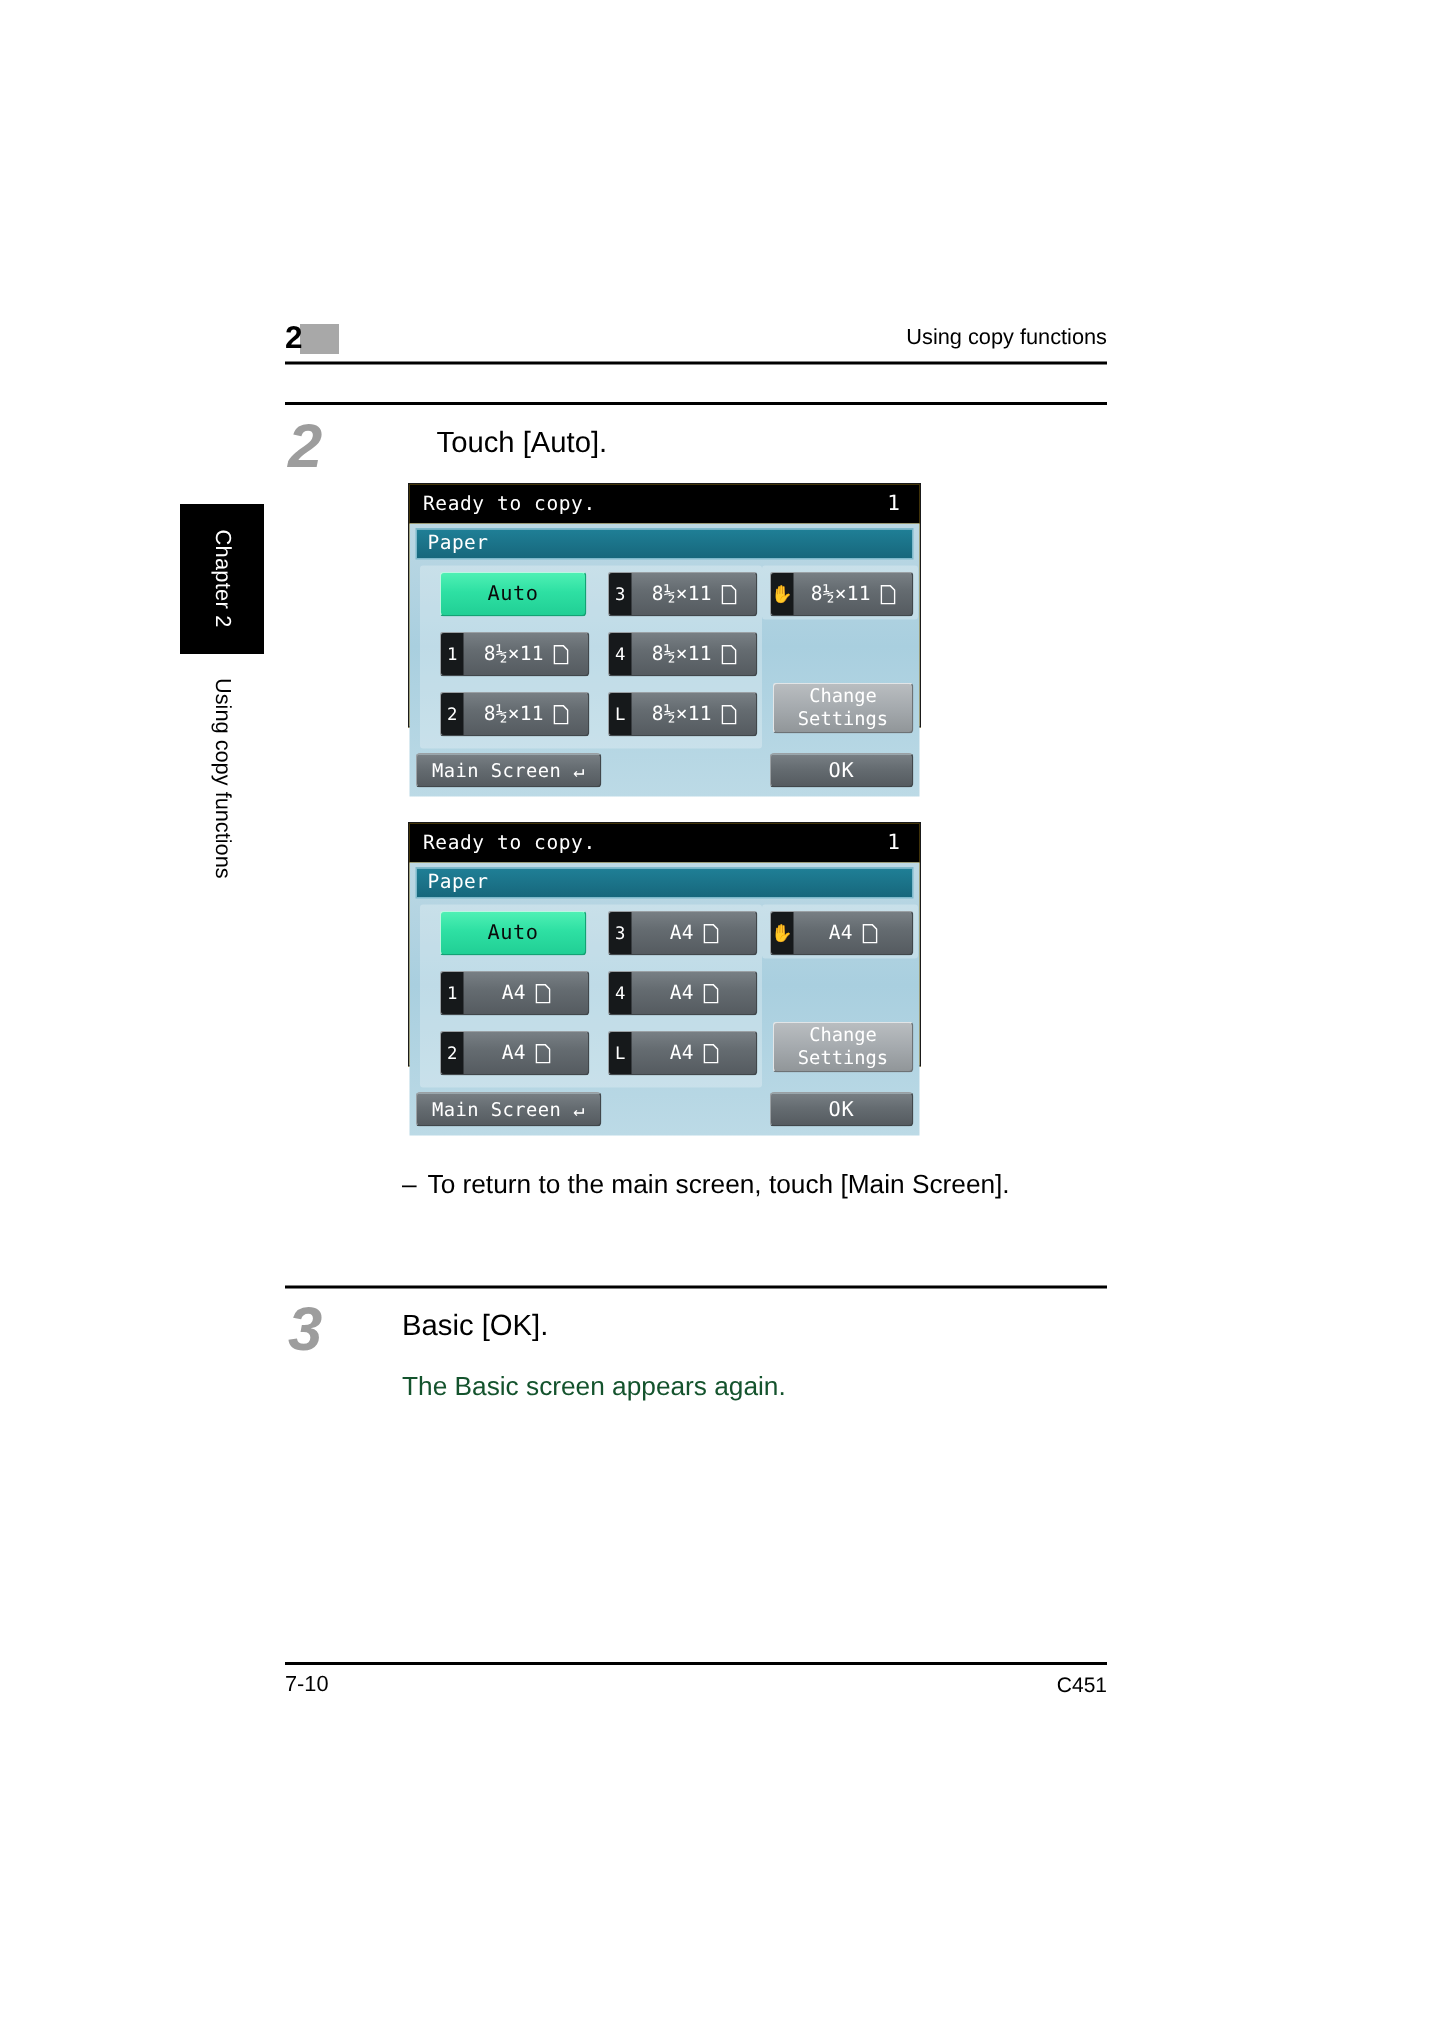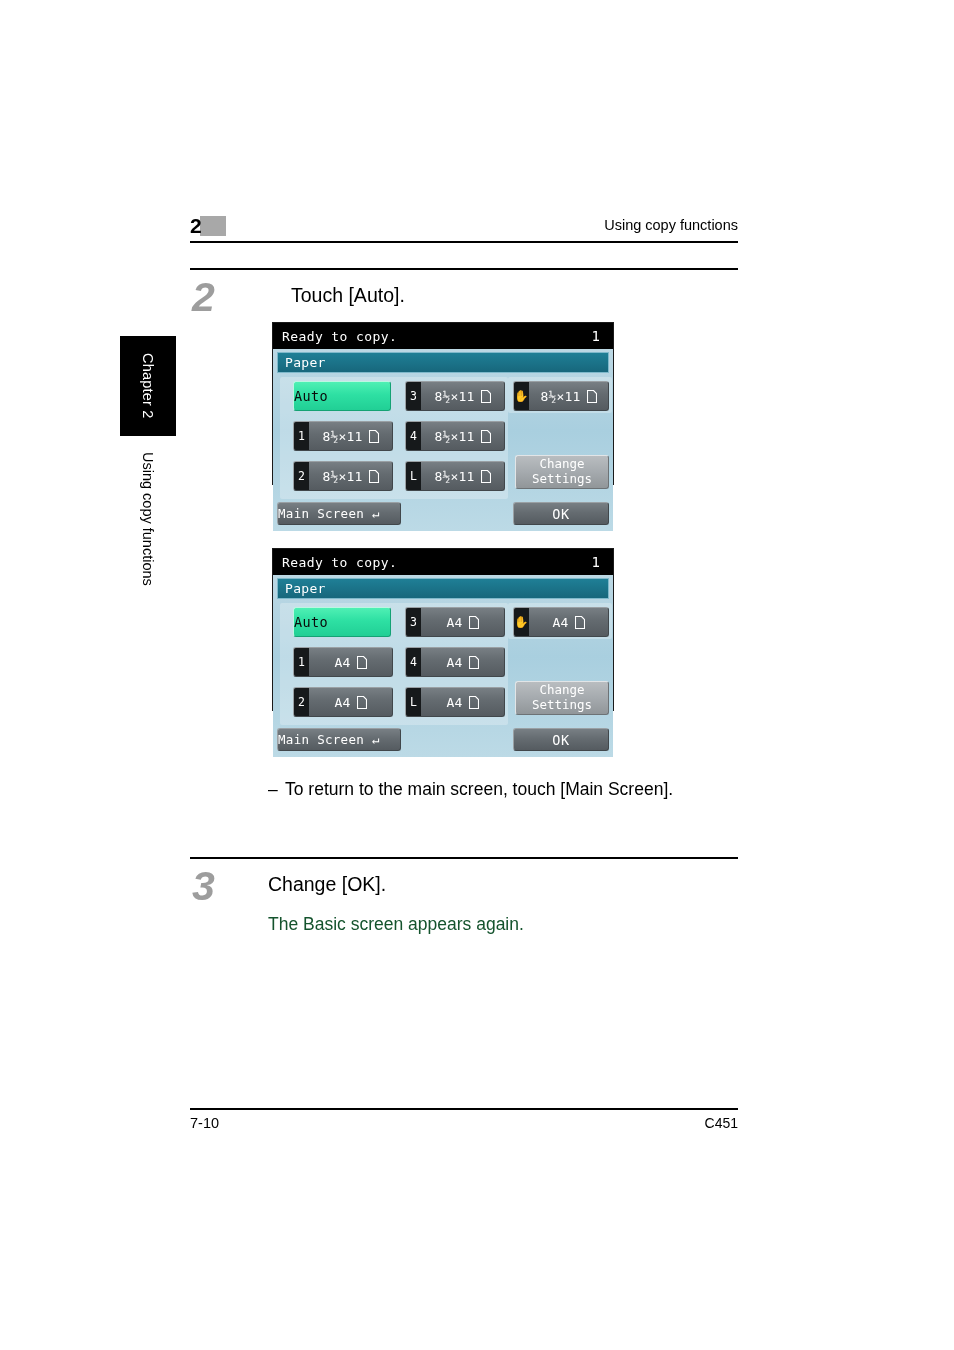--- a/index.html
+++ b/index.html
@@ -261,20 +261,21 @@
     background: linear-gradient(180deg, #4ff0b4 0%, #2ee0a3 45%, #21cf95 100%);
     border-top: 1px solid #bdf6e2;
     border-left: 1px solid #bdf6e2;
     border-right: 1px solid #14a274;
     border-bottom: 1px solid #14a274;
     box-sizing: border-box;
     color: #0a0a0a;
     font-size: 13.5px;
     display: flex;
     align-items: center;
+    justify-content: center;
     letter-spacing: 0.4px;
   }
   .change-btn {
     position: absolute;
     border-radius: 3px;
     background: linear-gradient(180deg, #b6babd 0%, #a2a7ab 45%, #9398 100%);
     background: linear-gradient(180deg, #b9bdc0 0%, #a5aaae 50%, #919699 100%);
     border-top: 1px solid #e2e5e7;
     border-left: 1px solid #e2e5e7;
     border-right: 1px solid #6d7275;
@@ -306,20 +307,21 @@
     background: linear-gradient(180deg, #787f84 0%, #656c71 45%, #555b60 100%);
     border-top: 1px solid #9aa0a4;
     border-left: 1px solid #9aa0a4;
     border-right: 1px solid #41474b;
     border-bottom: 1px solid #41474b;
     box-sizing: border-box;
     color: #ffffff;
     font-size: 12.5px;
     display: flex;
     align-items: center;
+    justify-content: center;
     gap: 8px;
     letter-spacing: 0.3px;
   }
   .ok-btn {
     position: absolute;
     right: 0;
     top: 0;
     width: 96px;
     height: 23px;
     border-radius: 3px;
@@ -598,18 +600,18 @@
   </div>
 </div>
 
 <div class="dash-item" style="left:268px; top:777px;">
   <span class="dash">–</span>
   <span class="dash-body">To return to the main screen, touch [Main Screen].</span>
 </div>
 
 <div class="step-rule" style="top:857px;"></div>
 <div class="step-num" style="left:192px; top:866px;">3</div>
-<div class="step-title" style="left:268px; top:872px;">Change [OK].</div>
+<div class="step-title" style="left:268px; top:872px;">Basic [OK].</div>
 <div class="body-text" style="left:268px; top:912px;">The Basic screen appears again.</div>
 
 <div class="footer-rule"></div>
 <div class="footer-left">7-10</div>
 <div class="footer-right">C451</div>
 
 </body></html>

